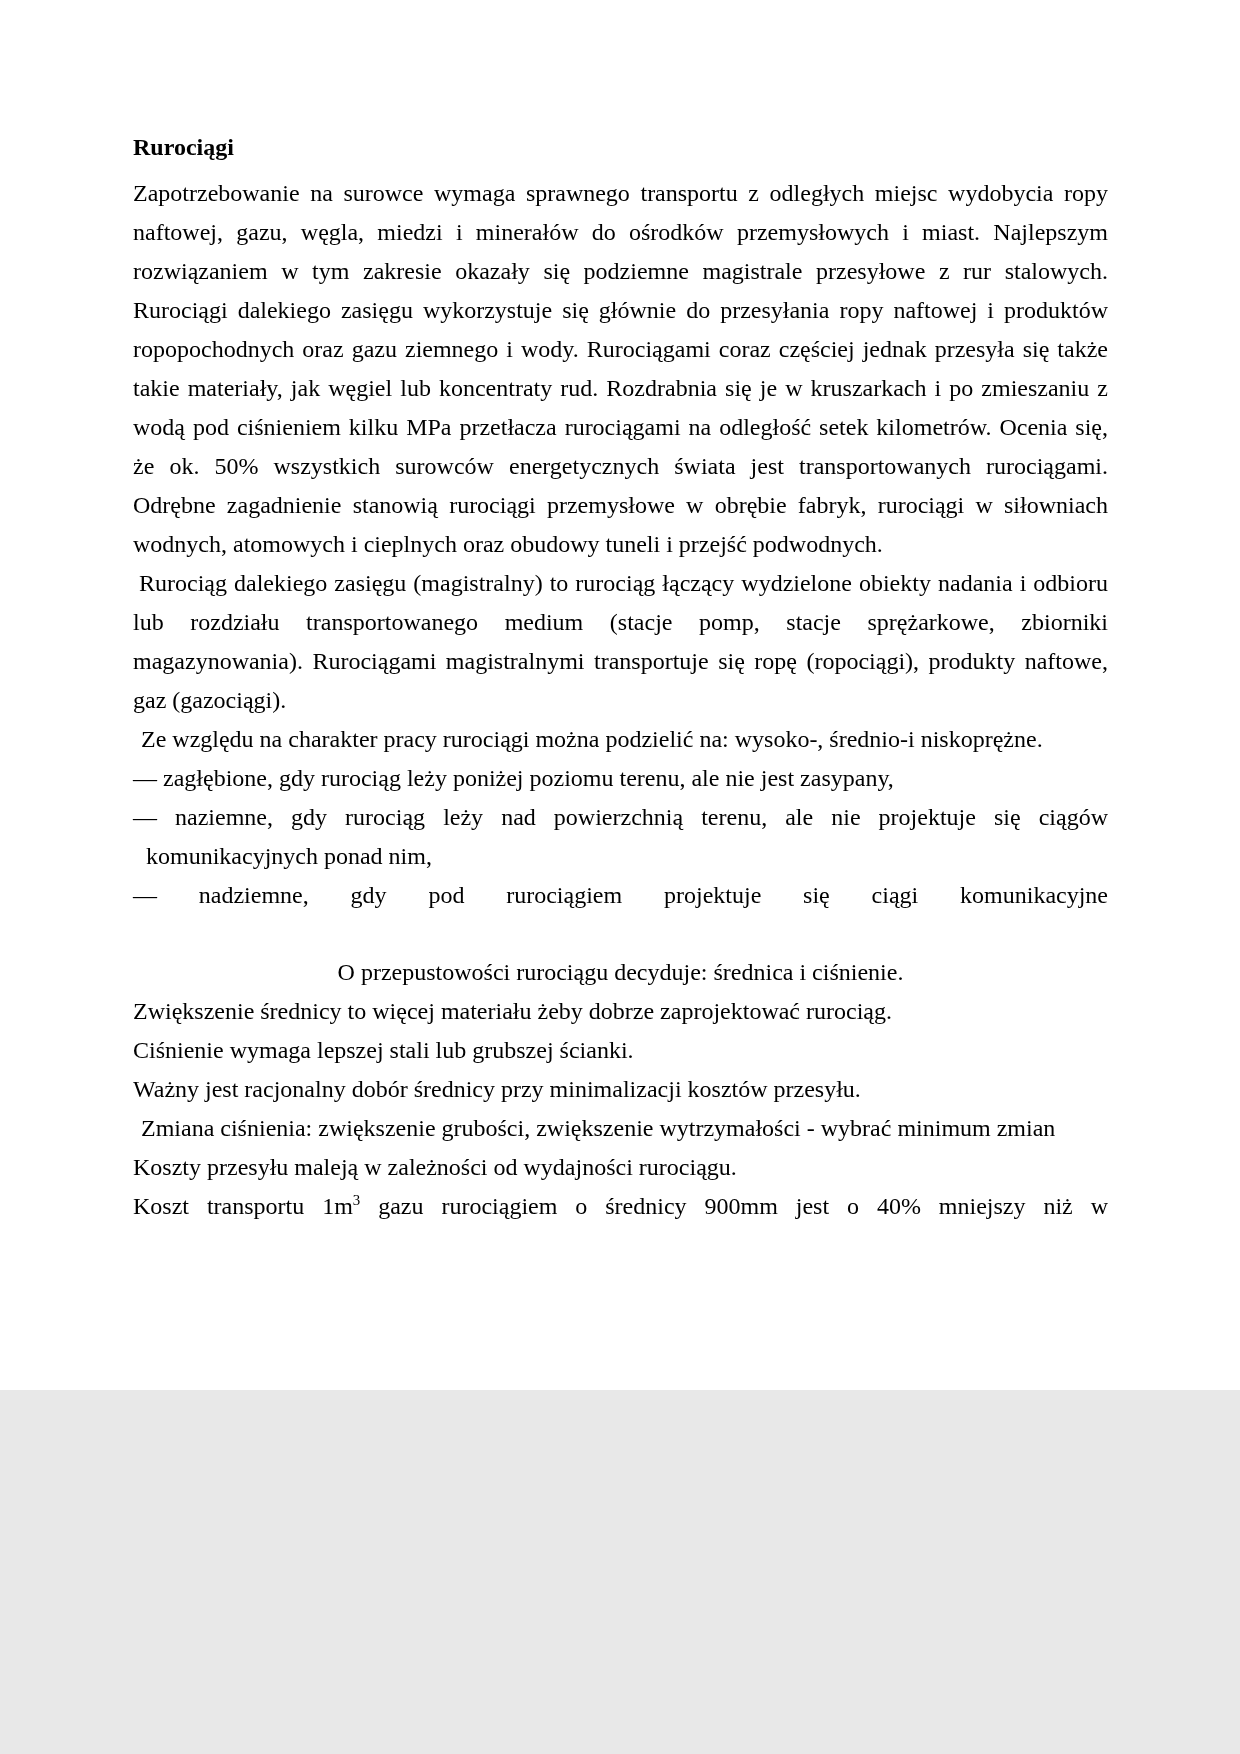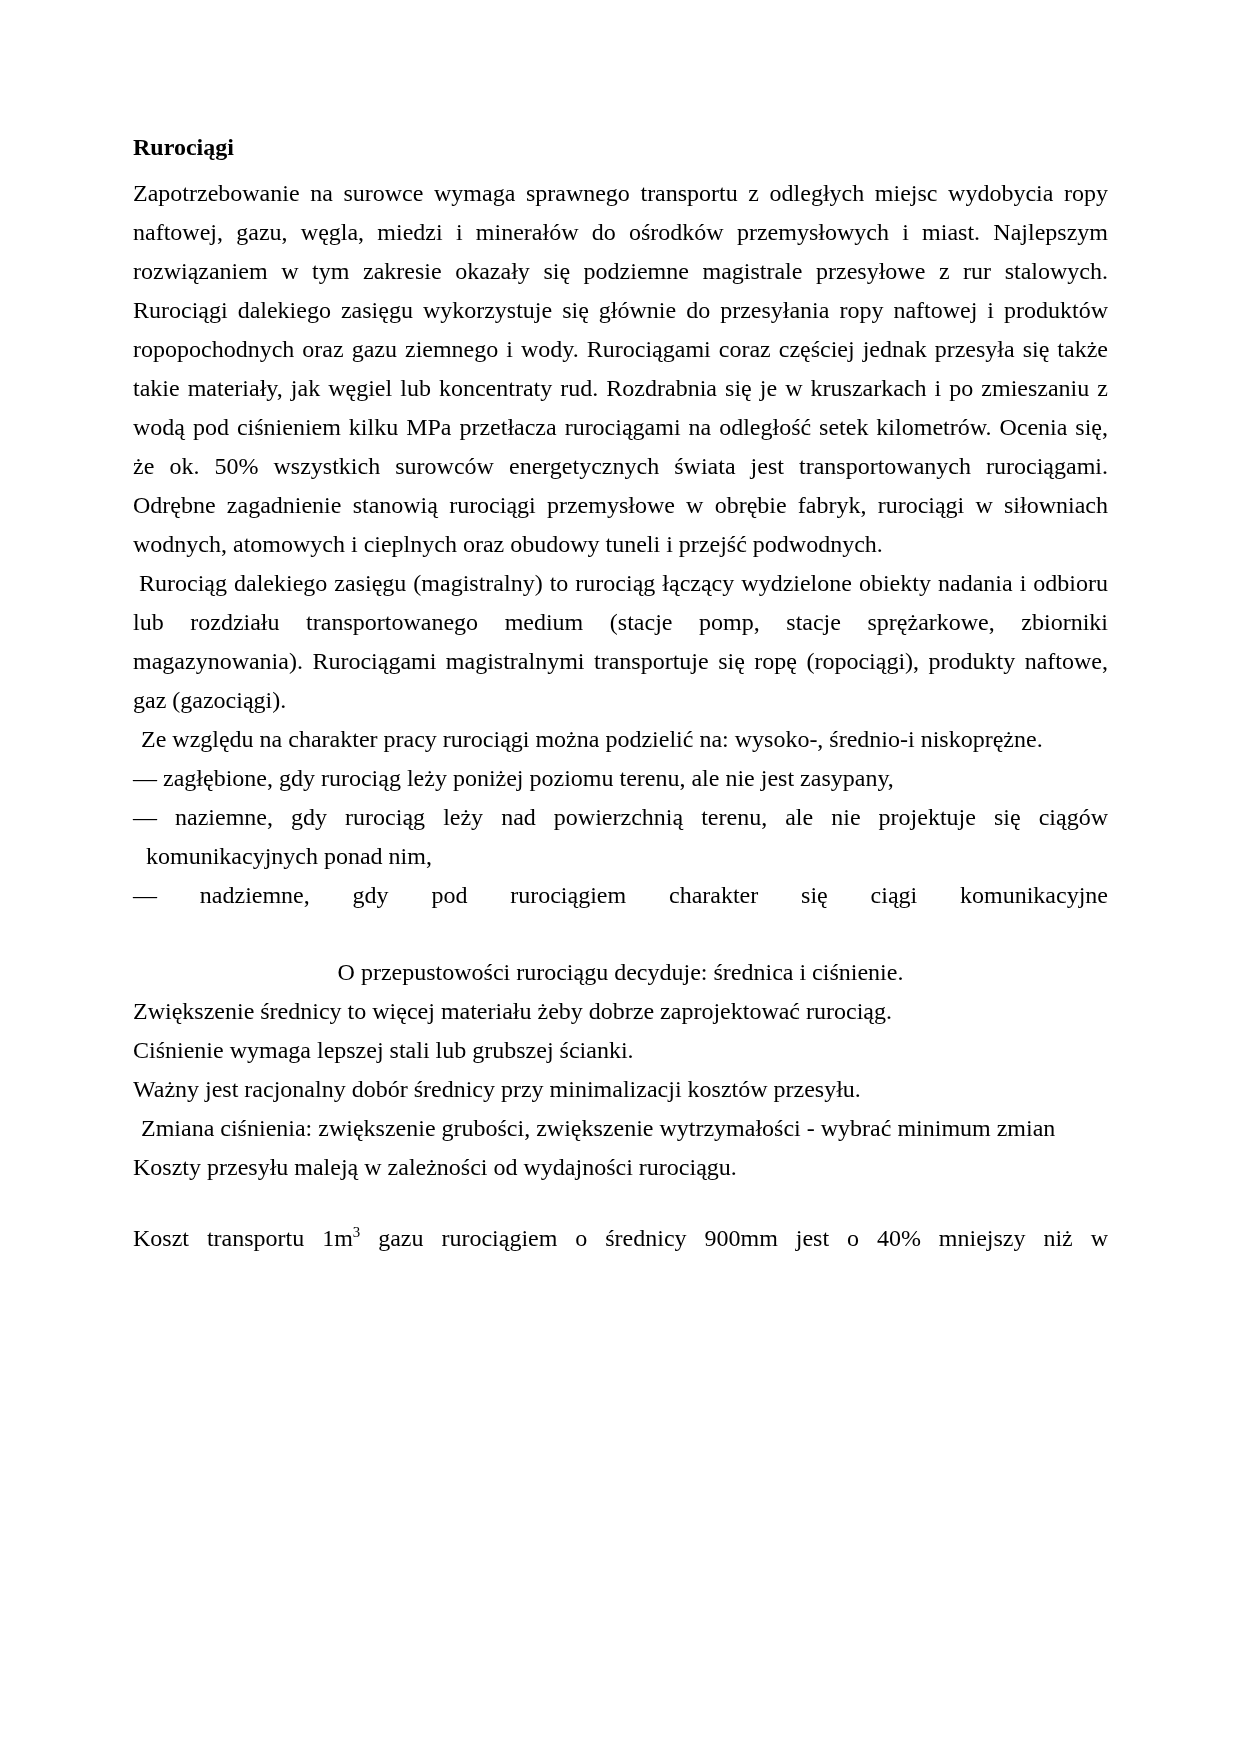--- a/index.html
+++ b/index.html
@@ -3,41 +3,40 @@
 <meta charset="utf-8">
 <style>
   html, body {
     margin: 0;
     padding: 0;
     background: #e8e8e8;
   }
   .page {
     position: relative;
     width: 1240px;
-    height: 1754px;
+    height: 1390px;
     margin: 0 auto;
     background: #ffffff;
     color: #000000;
     font-family: "Liberation Serif", "DejaVu Serif", serif;
     font-size: 24px;
     line-height: 39px;
     box-sizing: border-box;
     padding: 128px 132px 0 133px;
     overflow: hidden;
   }
   .title {
     font-weight: bold;
     margin: 0 0 7px 0;
   }
   p { margin: 0; }
   .just { text-align: justify; }
   .just-last {
     text-align: justify;
     text-align-last: justify;
-    margin-top: 32px;
   }
   .ind6 { text-indent: 6px; }
   .ind8 { text-indent: 8px; }
   .hang {
     padding-left: 13px;
     text-indent: -13px;
     text-align: justify;
   }
   .hang-last {
     padding-left: 13px;
@@ -64,21 +63,21 @@
   <p class="just ind6">Rurociąg dalekiego zasięgu (magistralny) to rurociąg łączący wydzielone obiekty nadania i odbioru lub rozdziału transportowanego medium (stacje pomp, stacje sprężarkowe, zbiorniki magazynowania). Rurociągami magistralnymi transportuje się ropę (ropociągi), produkty naftowe, gaz (gazociągi).</p>
 
   <p class="ind8">Ze względu na charakter pracy rurociągi można podzielić na: wysoko-, średnio-i niskoprężne.</p>
 
 
 
   <p class="hang">— zagłębione, gdy rurociąg leży poniżej poziomu terenu, ale nie jest zasypany,</p>
 
   <p class="hang">— naziemne, gdy rurociąg leży nad powierzchnią terenu, ale nie projektuje się ciągów komunikacyjnych ponad nim,</p>
 
-  <p class="hang-last">— nadziemne, gdy pod rurociągiem charakter się ciągi komunikacyjne</p>
+  <p class="hang-last">— nadziemne, gdy pod rurociągiem projektuje się ciągi komunikacyjne</p>
 
   <p class="gap">O przepustowości rurociągu decyduje: średnica i ciśnienie.</p>
 
 
   <p>Zwiększenie średnicy to więcej materiału żeby dobrze zaprojektować rurociąg.</p>
 
   <p>Ciśnienie wymaga lepszej stali lub grubszej ścianki.</p>
 
   <p>Ważny jest racjonalny dobór średnicy przy minimalizacji kosztów przesyłu.</p>
 

